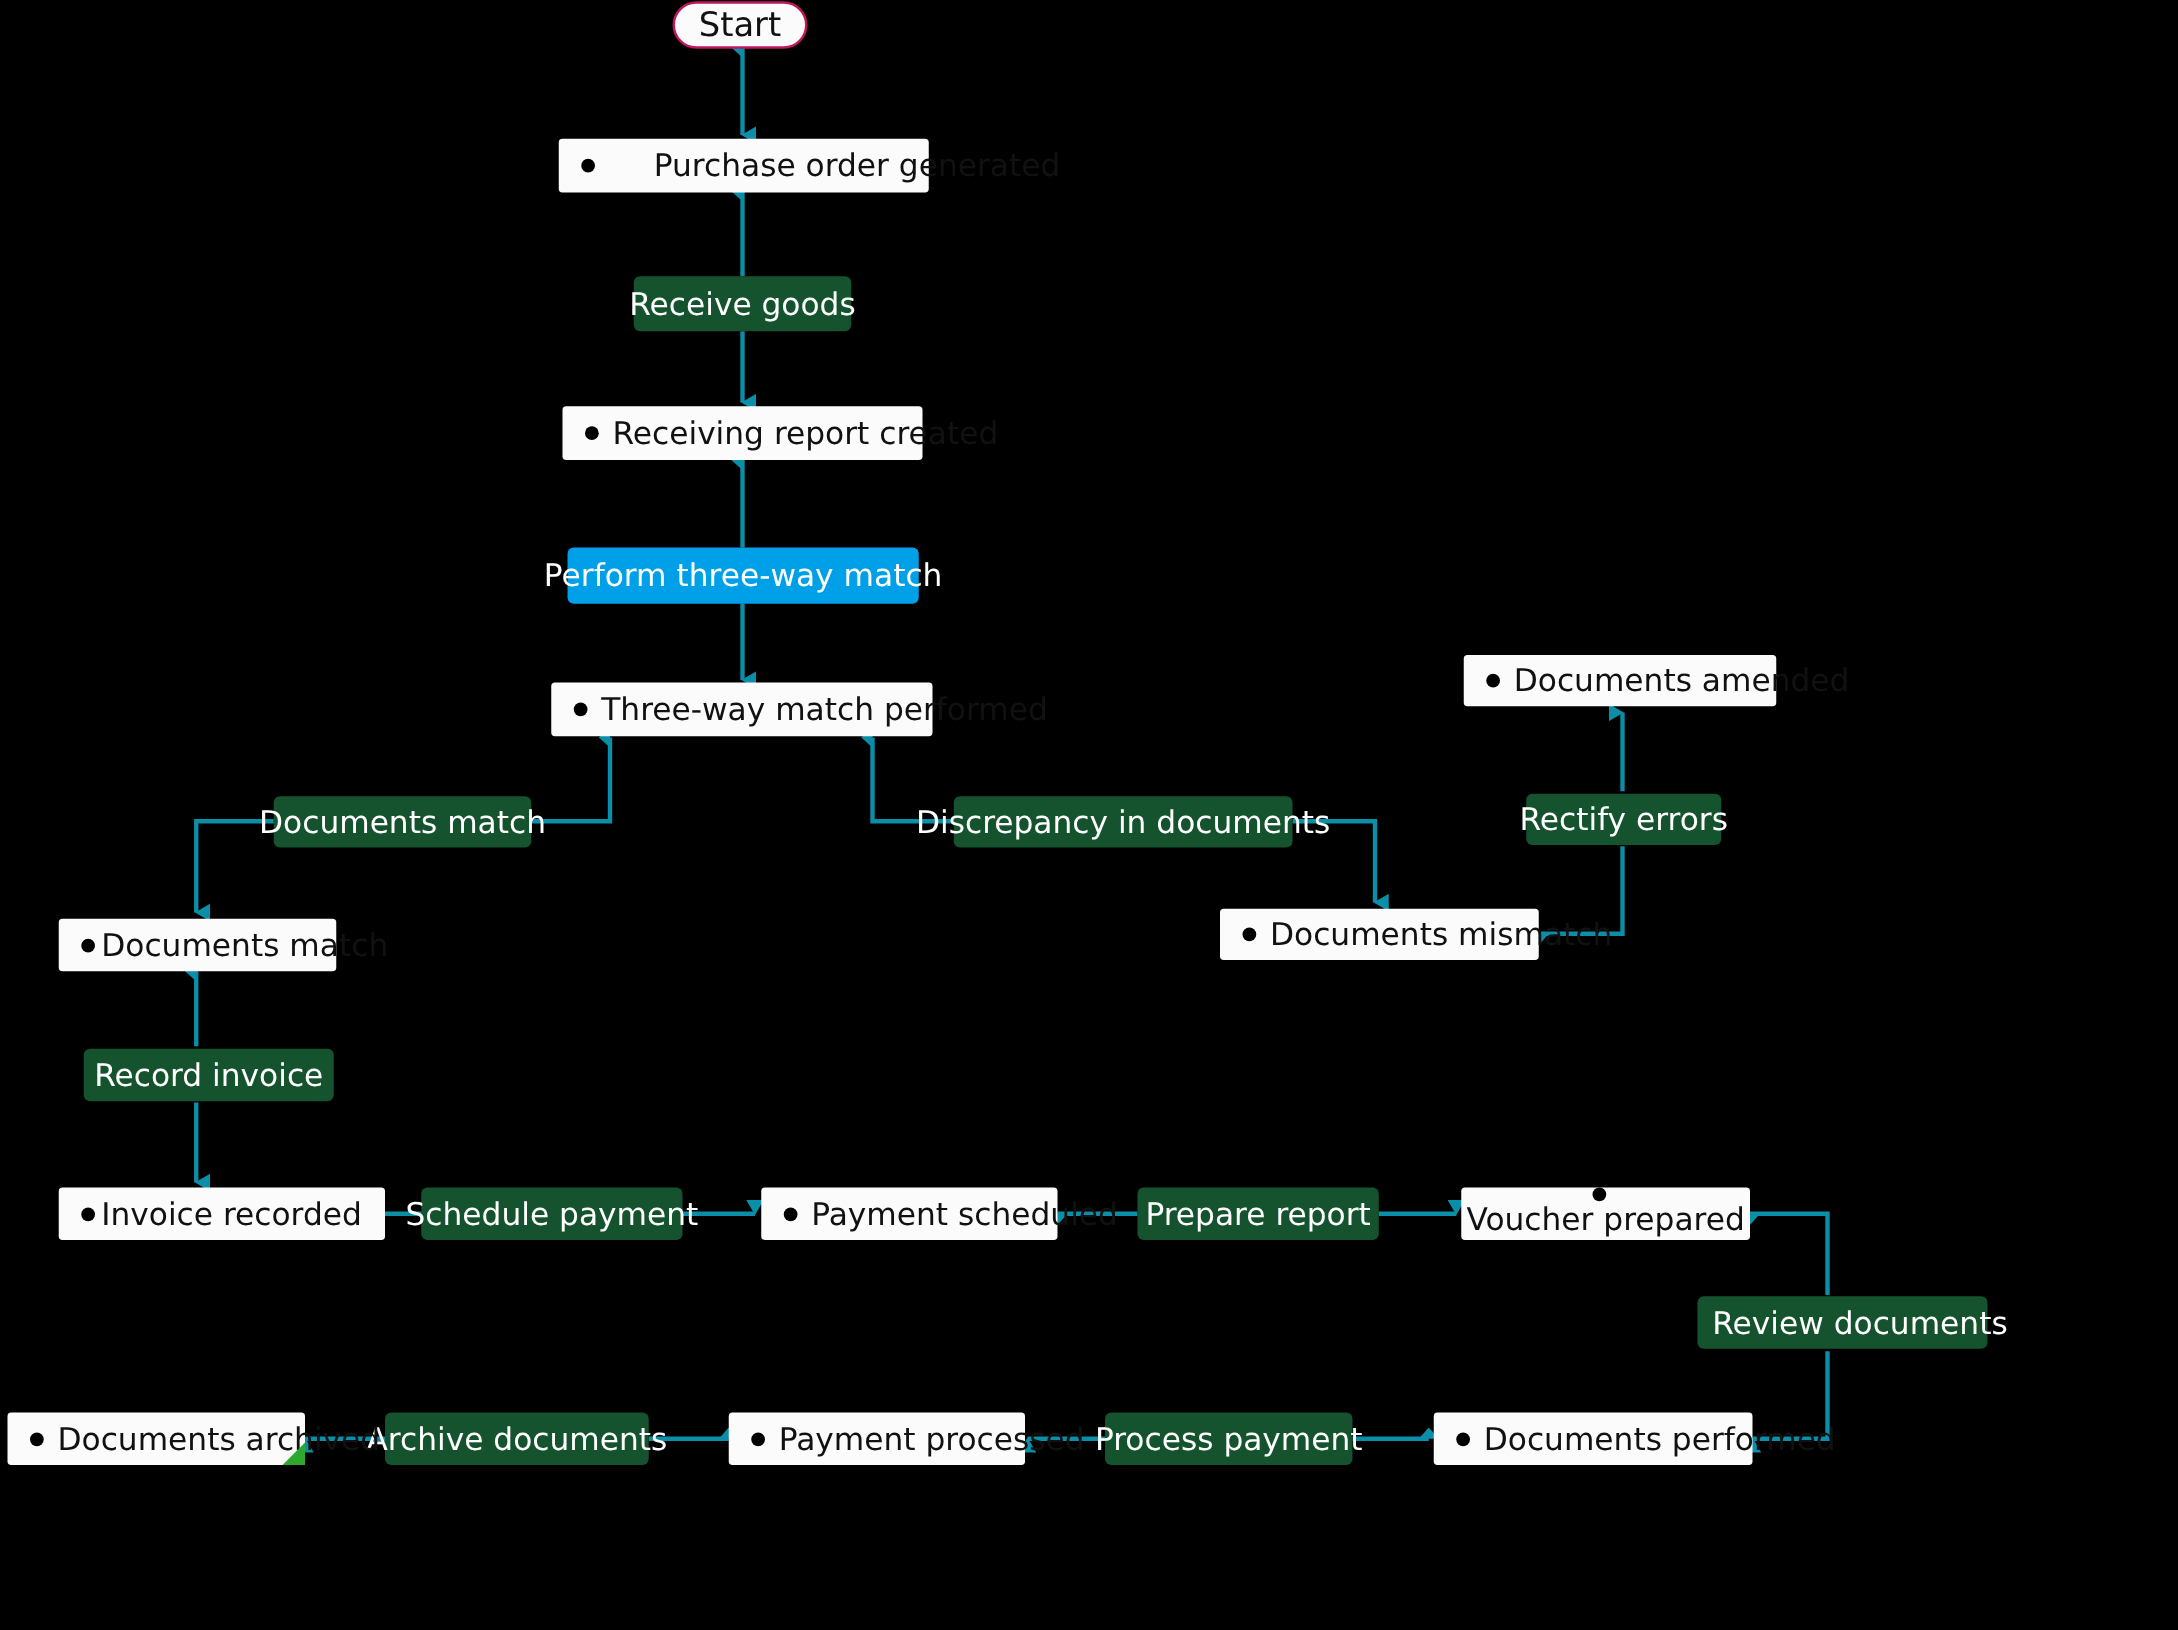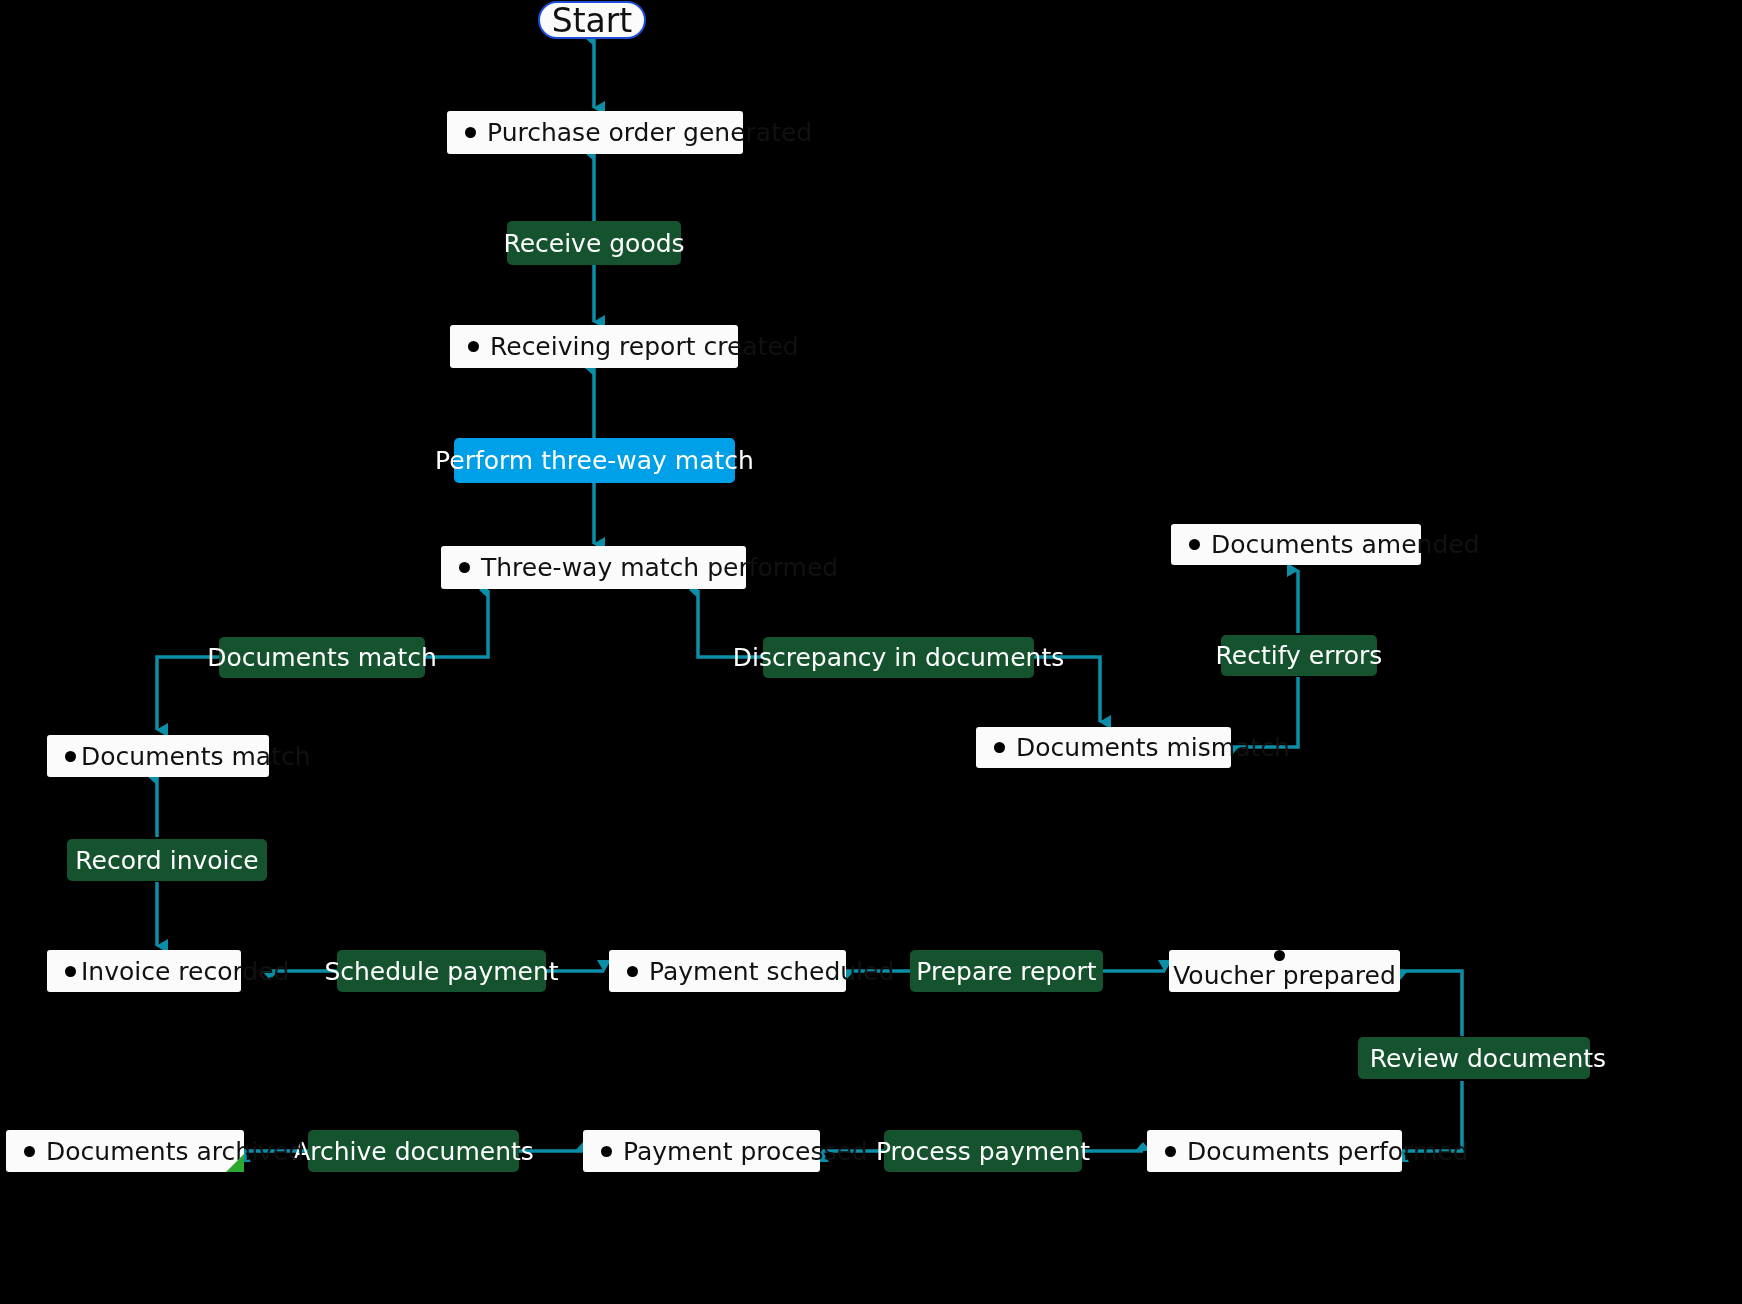--- a/index.html
+++ b/index.html
@@ -64,23 +64,23 @@
     padding: 0 16px;
   }
   .action.highlight {
     background: #00a0e9;
   }
 
   
   .terminator {
     background: #fbfbfb;
     color: #111111;
-    border: 2px solid #1d4ed8;
+    border: 2px solid #be185d;
     border-radius: 24px;
-    font-size: 33px;
+    font-size: 27px;
     justify-content: center;
   }
 
   
   .end-flag {
     position: absolute;
     width: 0; height: 0;
     border-left: 18px solid transparent;
     border-bottom: 18px solid #2ea82e;
   }
@@ -157,21 +157,21 @@
       <path d="M583,1151 L519,1151" marker-start="url(#stub)"></path>
 
       <path d="M308,1151 L244,1151" marker-end="url(#arrow-left)"></path>
     </g>
   </svg>
 
   <div class="node terminator" style="left:538px; top:1px; width:108px; height:38px;">
     <span class="lbl">Start</span>
   </div>
 
-  <div class="node state" style="left:447px; top:111px; width:296px; height:43px;">
+  <div class="node state" style="left:447px; top:111px; width:296px; height:43px;gap:36px;">
     <span class="bullet"></span>
     <span class="lbl">Purchase order generated</span>
   </div>
 
   <div class="node action" style="left:507px; top:221px; width:174px; height:44px;">
     <span class="lbl">Receive goods</span>
   </div>
 
   <div class="node state" style="left:450px; top:325px; width:288px; height:43px;">
     <span class="bullet"></span>
@@ -211,21 +211,21 @@
 
   <div class="node state tight" style="left:47px; top:735px; width:222px; height:42px;">
     <span class="bullet"></span>
     <span class="lbl">Documents match</span>
   </div>
 
   <div class="node action" style="left:67px; top:839px; width:200px; height:42px;">
     <span class="lbl">Record invoice</span>
   </div>
 
-  <div class="node state tight" style="left:47px; top:950px; width:194px; height:42px;">
+  <div class="node state tight" style="left:47px; top:950px; width:261px; height:42px;">
     <span class="bullet"></span>
     <span class="lbl">Invoice recorded</span>
   </div>
 
   <div class="node action" style="left:337px; top:950px; width:209px; height:42px;">
     <span class="lbl">Schedule payment</span>
   </div>
 
   <div class="node state" style="left:609px; top:950px; width:237px; height:42px;">
     <span class="bullet"></span>

